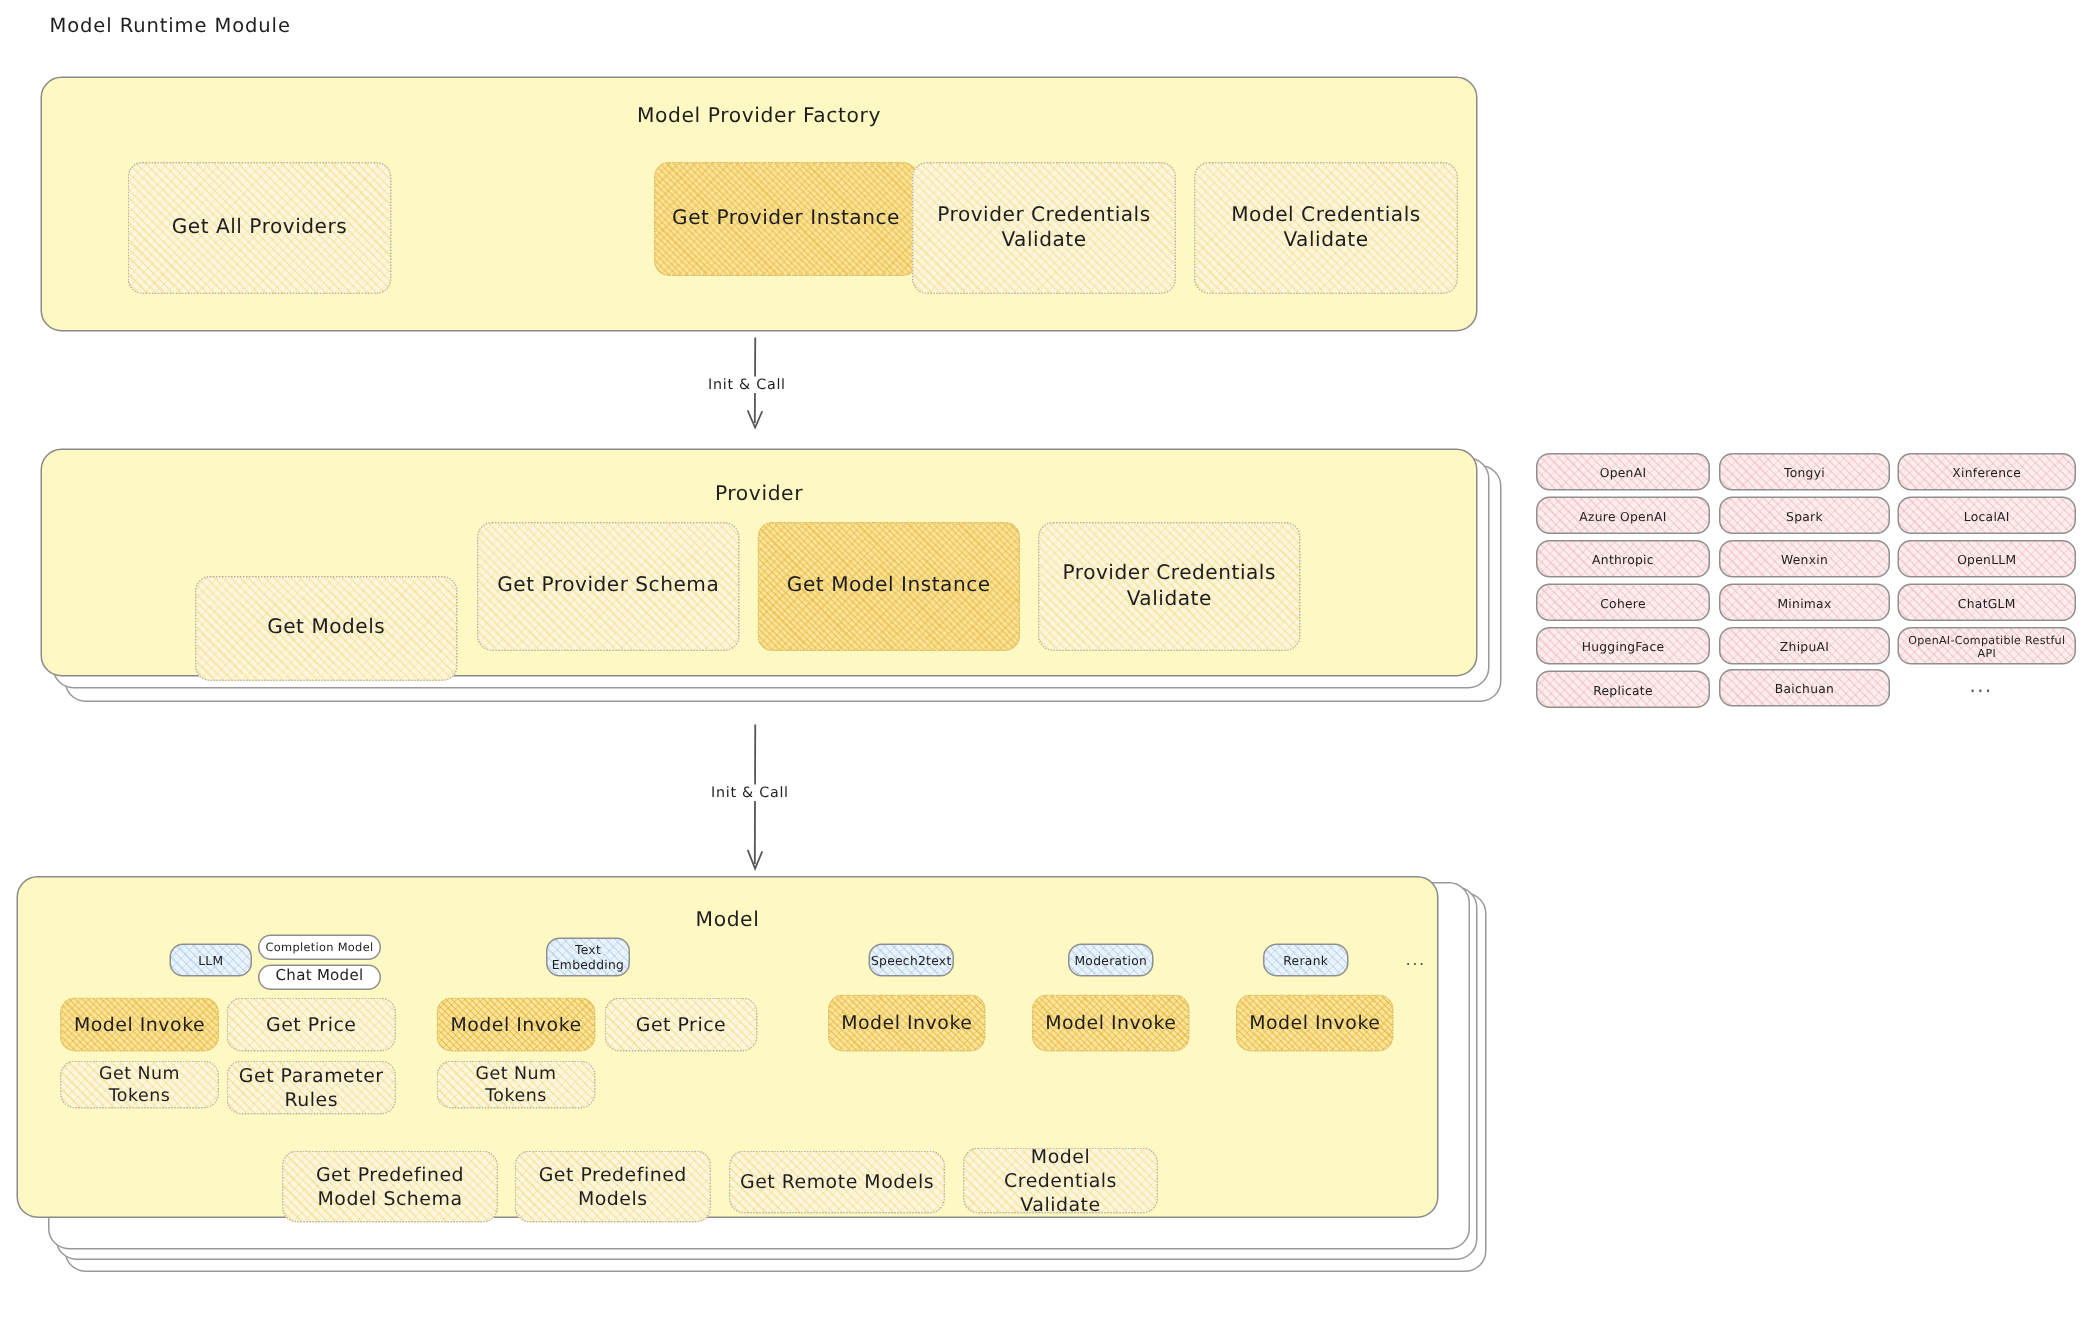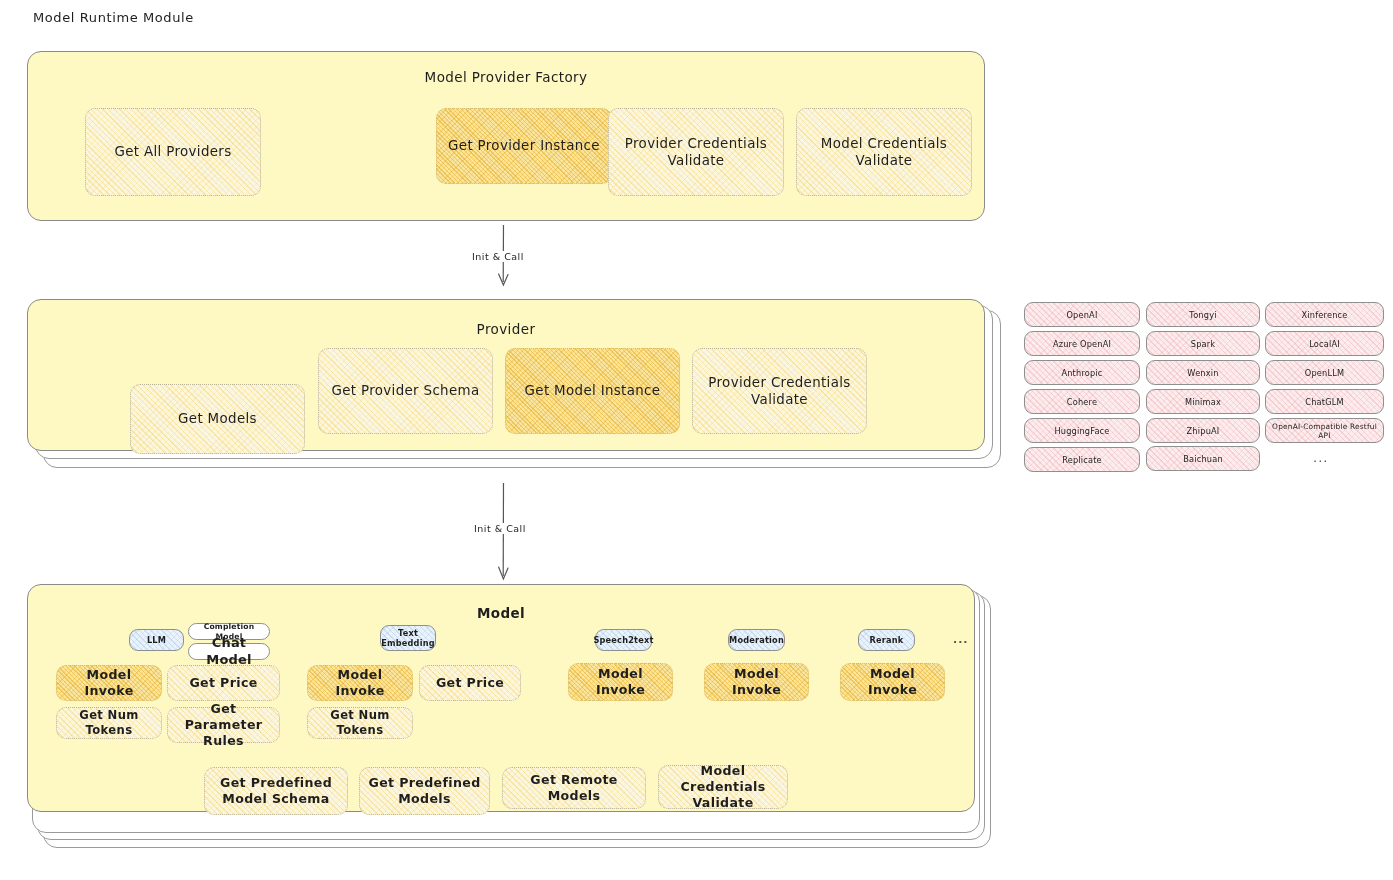--- a/index.html
+++ b/index.html
@@ -182,26 +182,26 @@
       <path d="M33.5 1 L33.2 94" stroke="#555" stroke-width="1.2" fill="none"></path>
       <path d="M28.6 85 L33.4 97 L38 86" stroke="#555" stroke-width="1.2" fill="none" stroke-linecap="round"></path>
     </svg>
     <div class="arrow-label hand" style="left:1px; top:41px;">Init &amp; Call</div>
   </div>
 
   <div class="stack-layer" style="left:43px; top:595px; width:948px; height:253px;"></div>
   <div class="stack-layer" style="left:37px; top:591px; width:948px; height:249px;"></div>
   <div class="stack-layer" style="left:32px; top:588px; width:948px; height:245px;"></div>
 
-  <div class="panel" style="left:27px; top:584px; width:948px; height:228px; z-index:2;font-weight:bold;">
+  <div class="panel" style="left:11px; top:584px; width:948px; height:228px; z-index:2;">
     <div class="panel-title hand" style="top:20px;">Model</div>
 
     <div class="badge" style="left:101px; top:44px; width:55px; height:22px;">LLM</div>
     <div class="badge plain" style="left:160px; top:38px; width:82px; height:17px; font-size:7.6px;">Completion Model</div>
-    <div class="badge plain" style="left:160px; top:58px; width:82px; height:17px; font-size:13px;">Chat Model</div>
+    <div class="badge plain" style="left:160px; top:58px; width:82px; height:17px; font-size:10px;">Chat Model</div>
 
     <div class="badge" style="left:352px; top:40px; width:56px; height:26px;">Text Embedding</div>
     <div class="badge" style="left:567px; top:44px; width:57px; height:22px;">Speech2text</div>
     <div class="badge" style="left:700px; top:44px; width:57px; height:22px;">Moderation</div>
     <div class="badge" style="left:830px; top:44px; width:57px; height:22px;">Rerank</div>
     <div class="ellipsis hand" style="left:925px; top:48px; font-size:11px;">...</div>
 
     <div class="node hl" style="left:28px; top:80px; width:106px; height:36px;">Model Invoke</div>
     <div class="node" style="left:139px; top:80px; width:113px; height:36px;">Get Price</div>
     <div class="node" style="left:28px; top:122px; width:106px; height:32px; font-size:11.6px;">Get Num Tokens</div>

